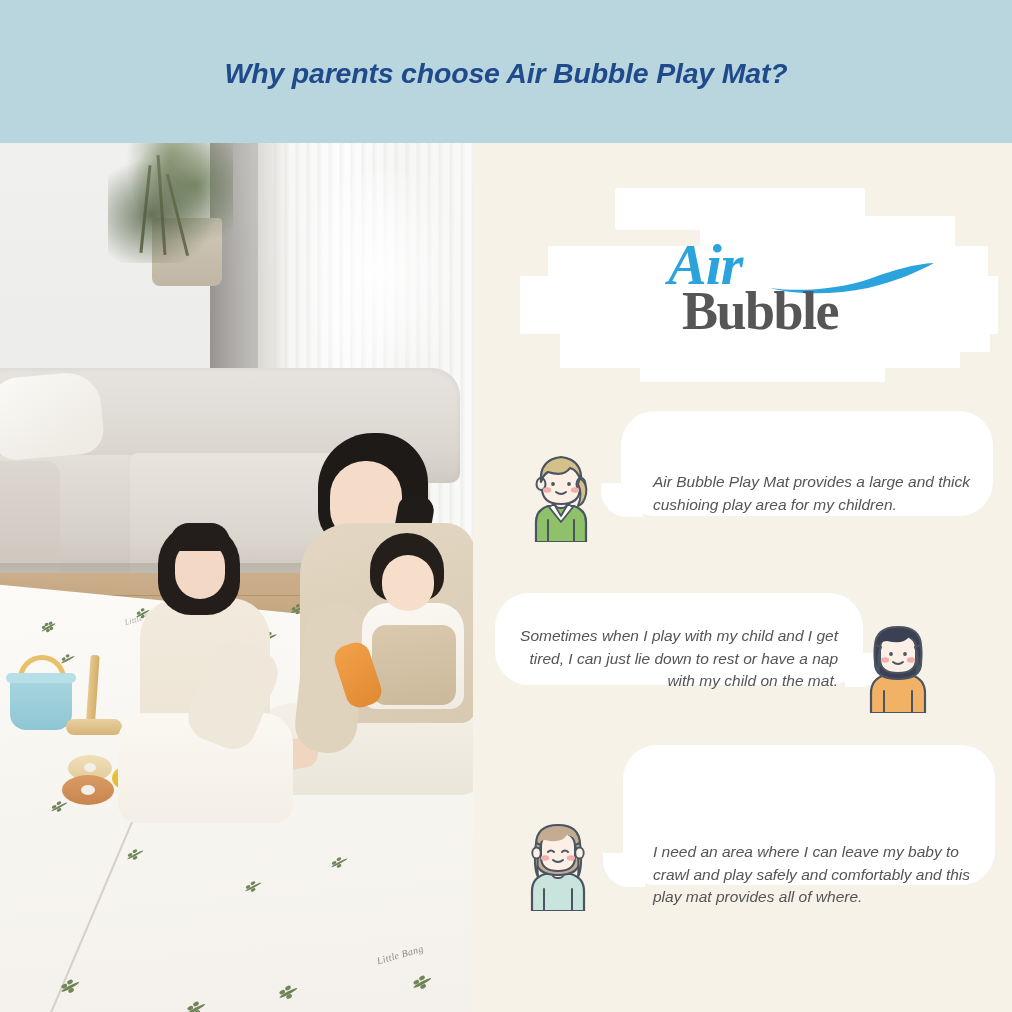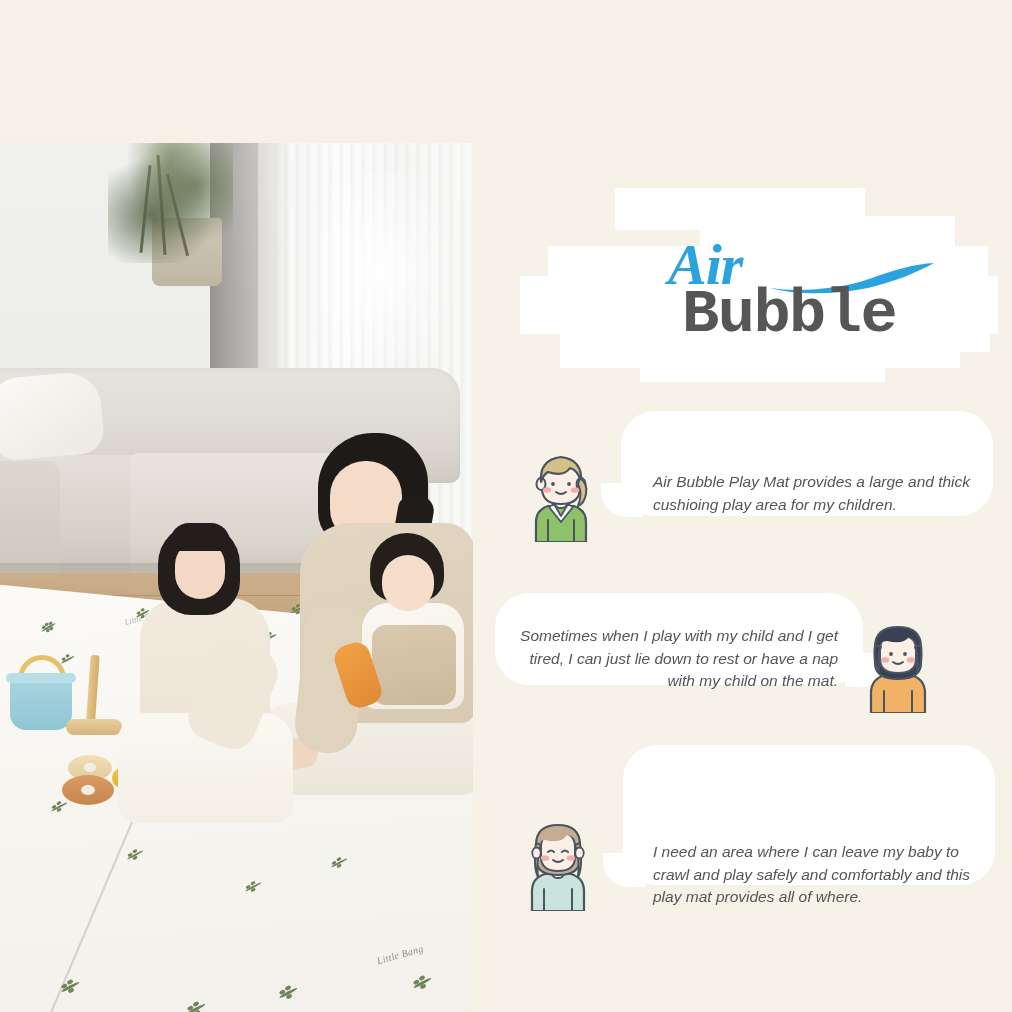--- a/index.html
+++ b/index.html
@@ -211,22 +211,22 @@
     font-size:58px; color:#2BA3DC;
     letter-spacing:-1px; line-height:1;
   }
   #logo-swoosh{
     position:absolute; left:258px; top:74px; width:170px; height:34px;
     overflow:hidden;
   }
   #logo-swoosh svg{ display:block; }
   #logo-bubble{
     position:absolute; left:172px; top:96px;
-    font-family:Liberation Mono, monospace;
-    font-weight:bold; font-size:62px; color:#565656;
+    font-family:Liberation Serif, serif;
+    font-weight:bold; font-size:54px; color:#565656;
     letter-spacing:-1.5px; line-height:1;
   }
 
   
   .testimonial{ position:absolute; }
 
   .bubble{
     position:absolute; background:#FFFFFF;
     border-radius:34px;
   }
@@ -249,20 +249,25 @@
 
   
   .avatar{ position:absolute; width:70px; height:92px; }
   .avatar svg{ display:block; }
 </style>
 </head>
 <body>
 
 <div id="page">
 
+  <div id="header">
+    <div id="header-inner">
+      <div id="header-title">Why parents choose Air Bubble Play Mat?</div>
+    </div>
+  </div>
 
   <div id="photo">
 
     <div class="ph" id="wall"></div>
     <div class="ph" id="curtain"></div>
     <div class="ph" id="curtain-folds"></div>
     <div class="ph" id="curtain-dark"></div>
     <div class="ph" id="curtain-glow"></div>
 
     <div class="ph" id="plant-pot"></div>

